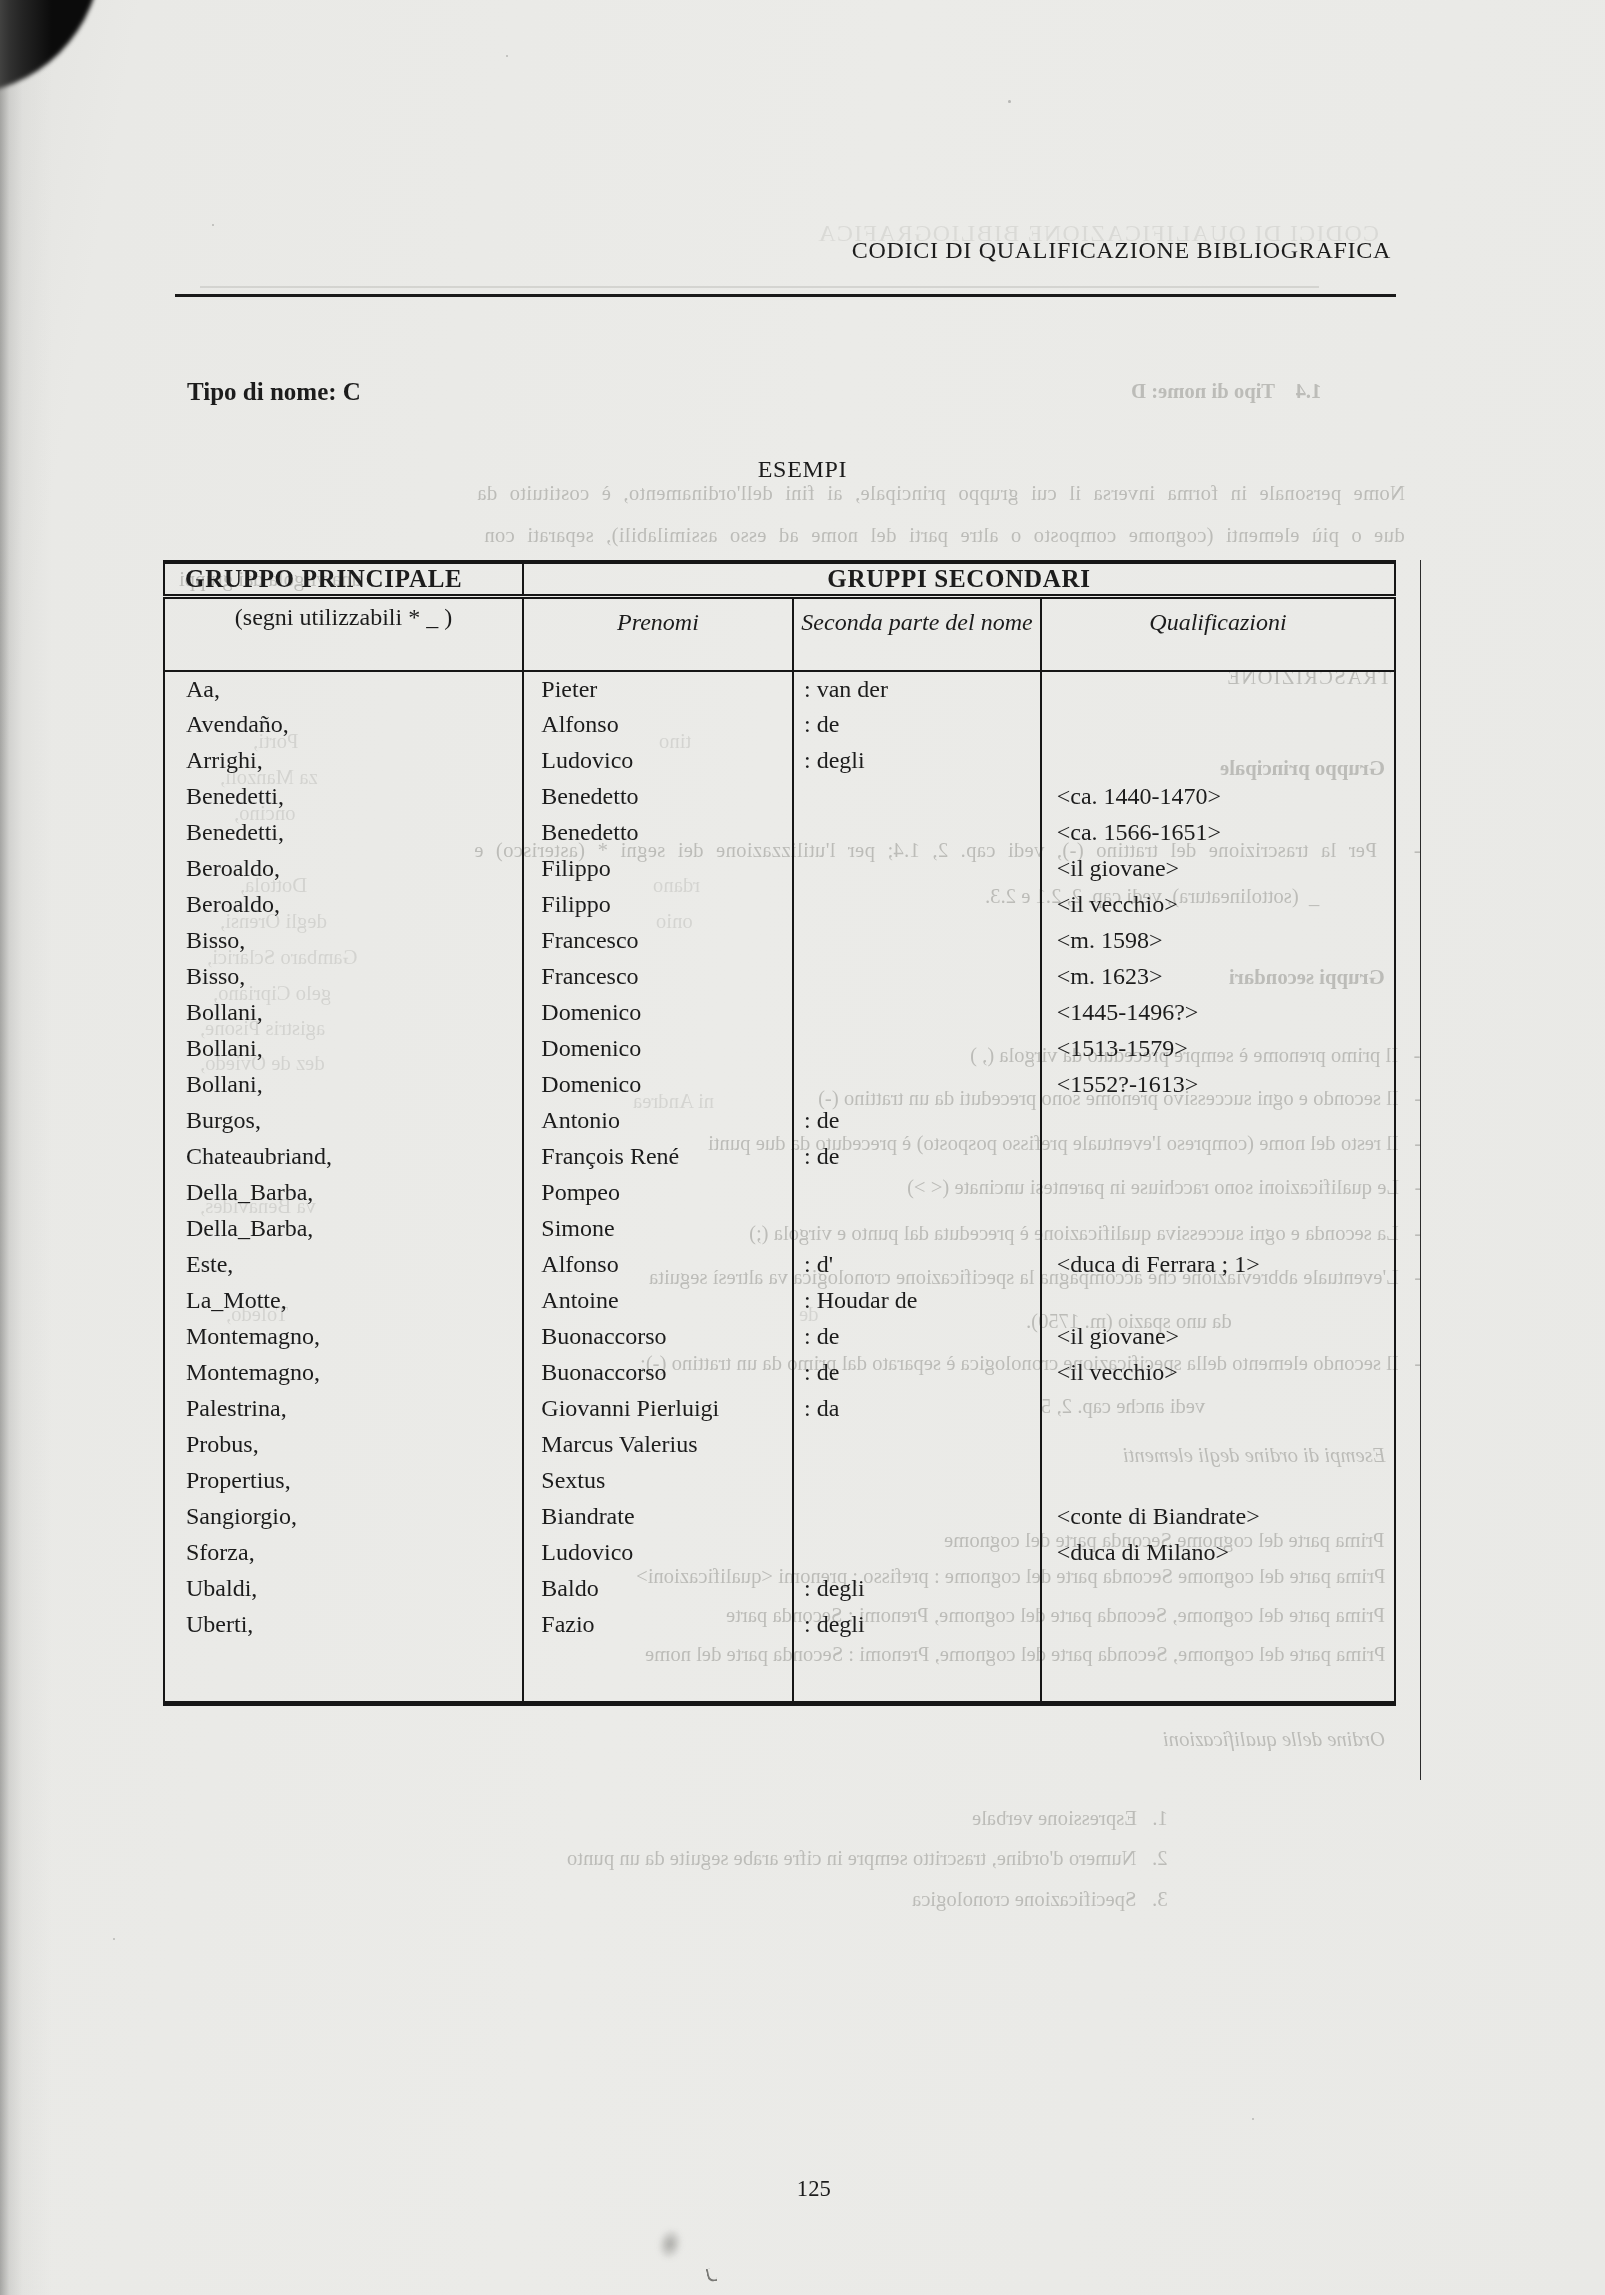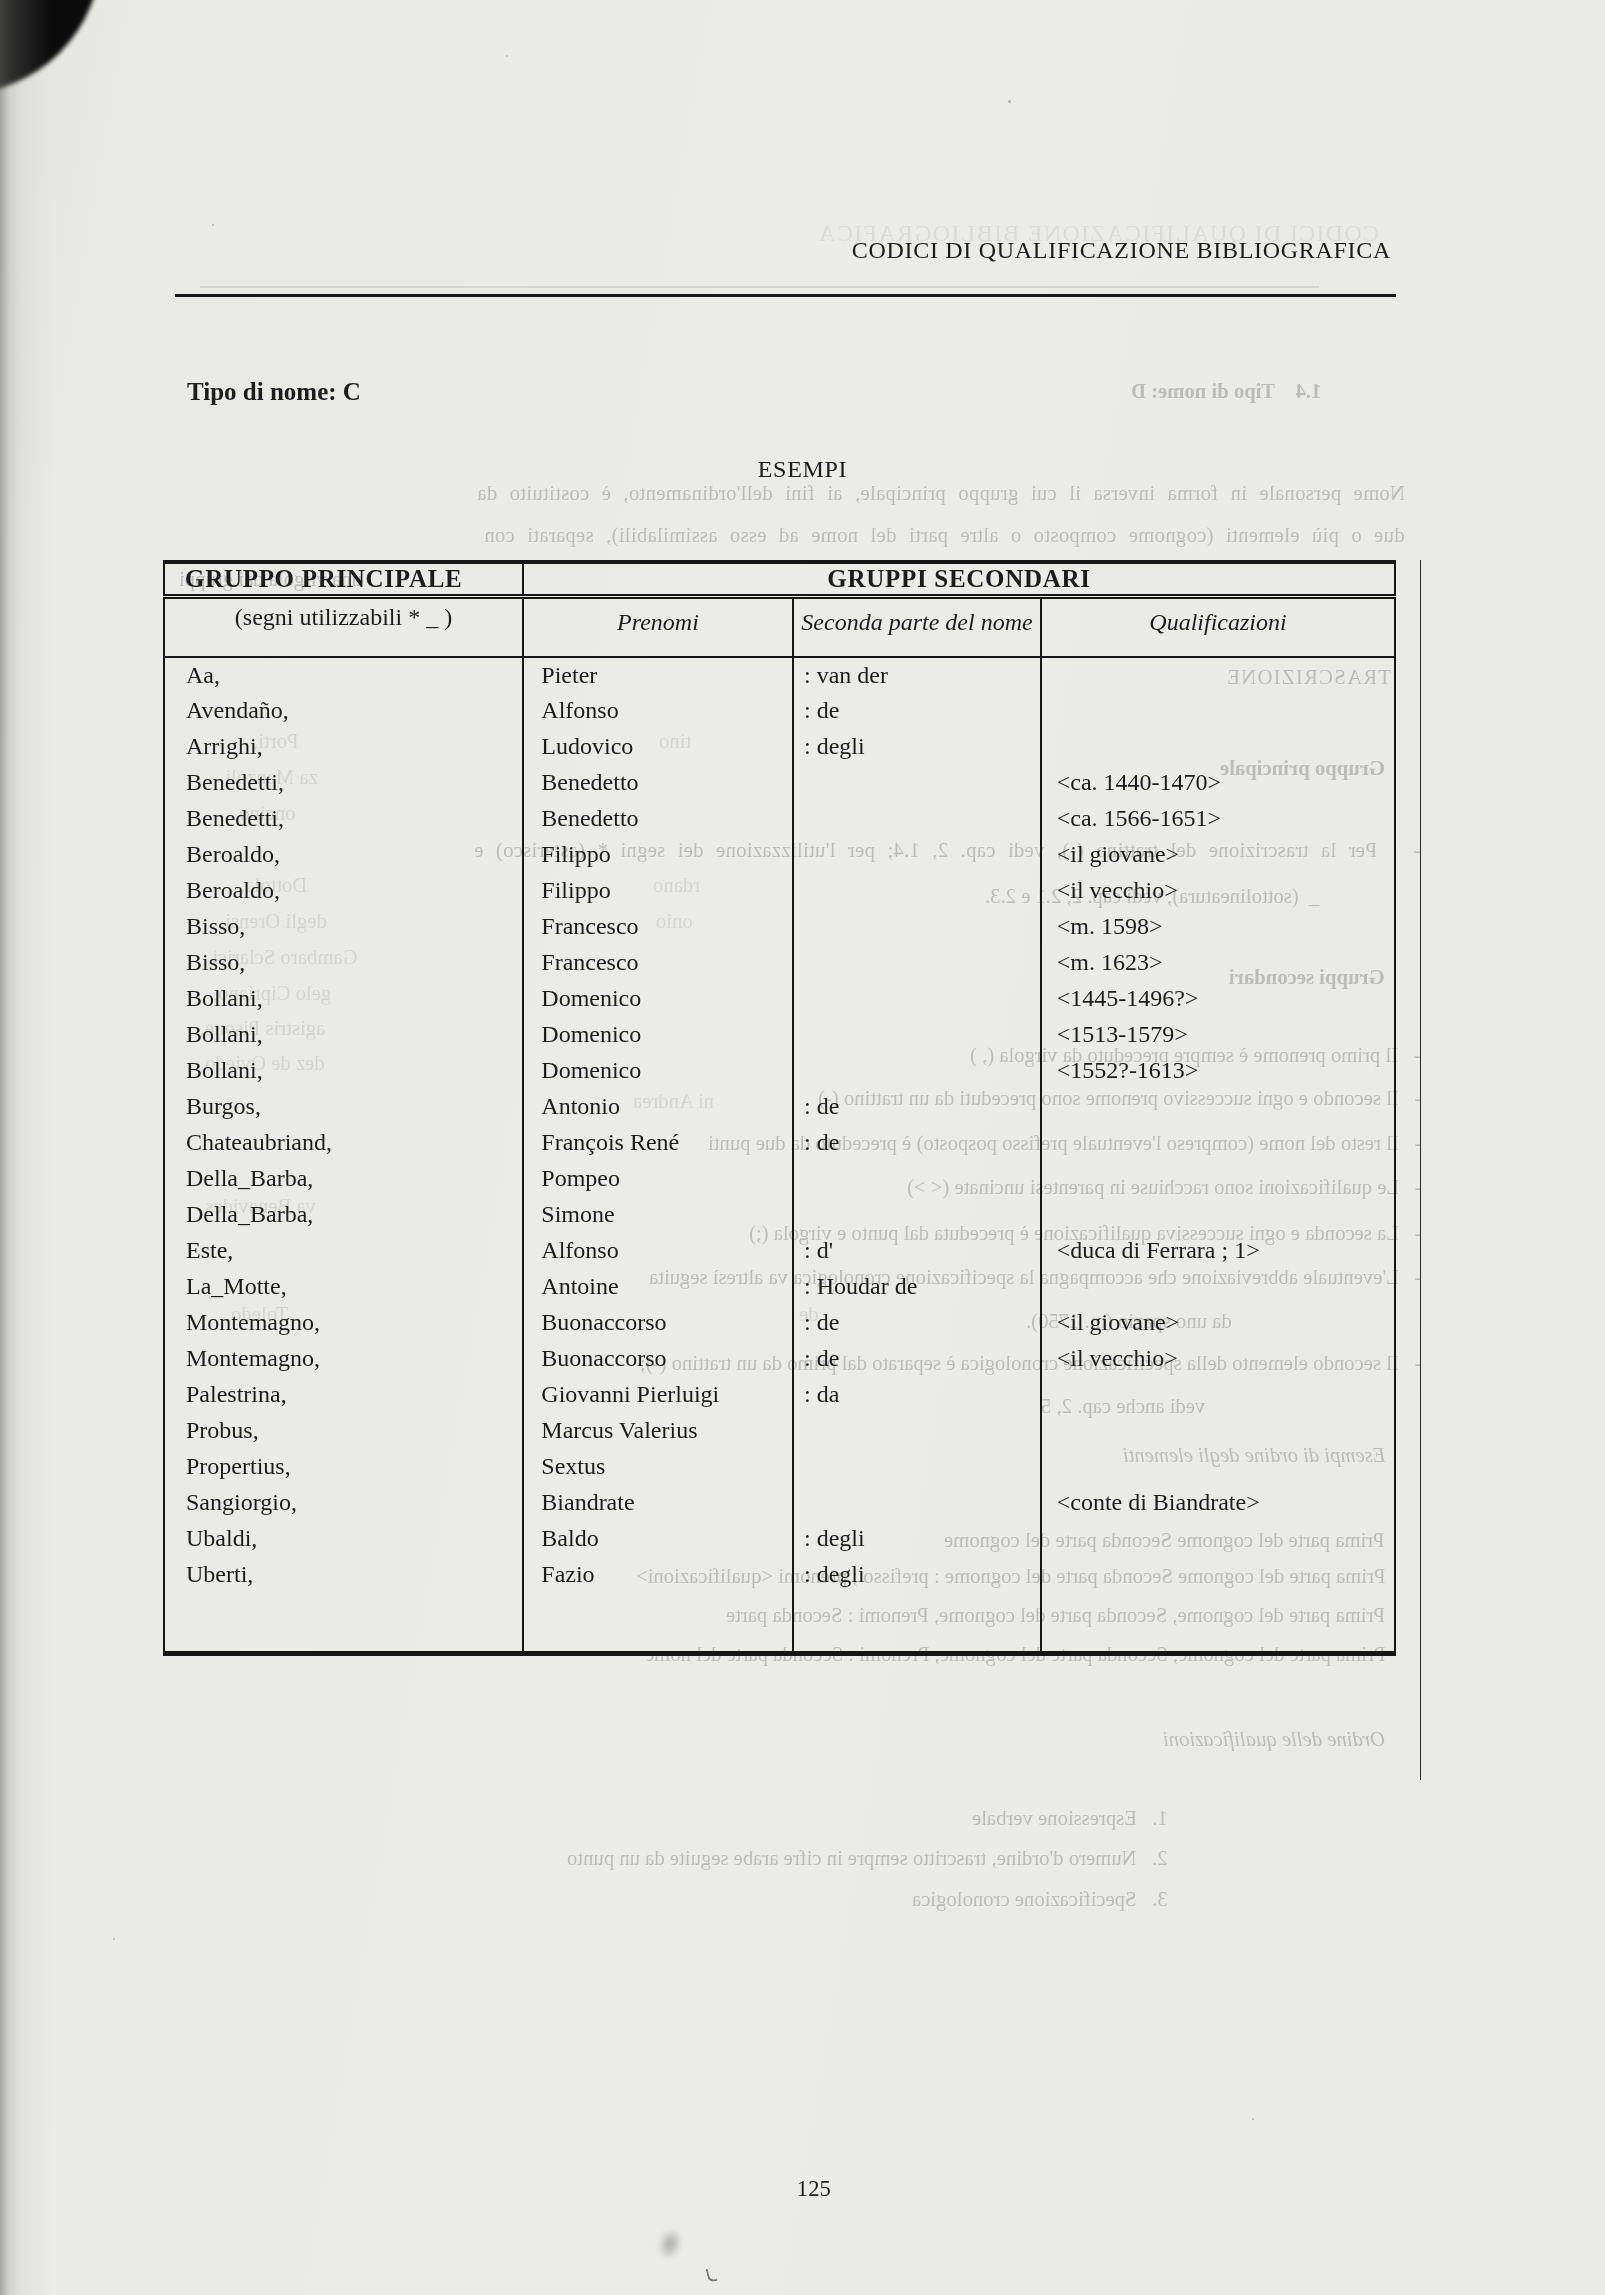--- a/index.html
+++ b/index.html
@@ -34,21 +34,21 @@
   .pagenum{position:absolute;left:0;top:2176px;width:1605px;text-align:center;text-indent:22.6px;font-size:22.6px;}
   
   .doc-table{position:absolute;left:163px;top:560px;width:1232px;border-collapse:collapse;table-layout:fixed;
     border:2.7px solid #161616;border-top-width:4px;border-bottom-width:5.3px;background:transparent;}
   .doc-table td{font-size:24px;vertical-align:middle;overflow:visible;}
   .doc-table .c2,.doc-table .c3,.doc-table .c4{border-left:2px solid #161616;}
   .hrow1{height:33px;}
   .hrow1 td{border-bottom:5.3px double #161616;font-weight:bold;font-size:25px;letter-spacing:0.7px;}
   .hrow1 .c1{padding-left:20px;}
   .hrow1 .cspan{text-align:center;}
-  .hrow2{height:60px;}
+  .hrow2{height:74px;}
   .hrow2 td{border-bottom:2px solid #161616;vertical-align:top;padding-top:5.3px;text-align:center;}
   .hrow2 .c1{font-size:24px;}
   .hrow2 .it{font-style:italic;font-size:24px;line-height:1.5;}
   .body-row{height:36px;}
   .body-row .c1{padding-left:21px;}
   .body-row .c2{padding-left:17.3px;}
   .body-row .c3{padding-left:10px;}
   .body-row .c4{padding-left:14.7px;}
   .filler-row{height:61px;}
   .right-line{position:absolute;left:1420px;top:560px;width:1.3px;height:1220px;background:#2b2b2b;}
@@ -277,20 +277,26 @@
           <td class="c3"></td>
           <td class="c4"></td>
         </tr>
     <tr class="body-row">
           <td class="c1">Sangiorgio,</td>
           <td class="c2">Biandrate</td>
           <td class="c3"></td>
           <td class="c4">&lt;conte di Biandrate&gt;</td>
         </tr>
     <tr class="body-row">
+          <td class="c1">Sforza,</td>
+          <td class="c2">Ludovico</td>
+          <td class="c3"></td>
+          <td class="c4">&lt;duca di Milano&gt;</td>
+        </tr>
+    <tr class="body-row">
           <td class="c1">Ubaldi,</td>
           <td class="c2">Baldo</td>
           <td class="c3">: degli</td>
           <td class="c4"></td>
         </tr>
     <tr class="body-row">
           <td class="c1">Uberti,</td>
           <td class="c2">Fazio</td>
           <td class="c3">: degli</td>
           <td class="c4"></td>

